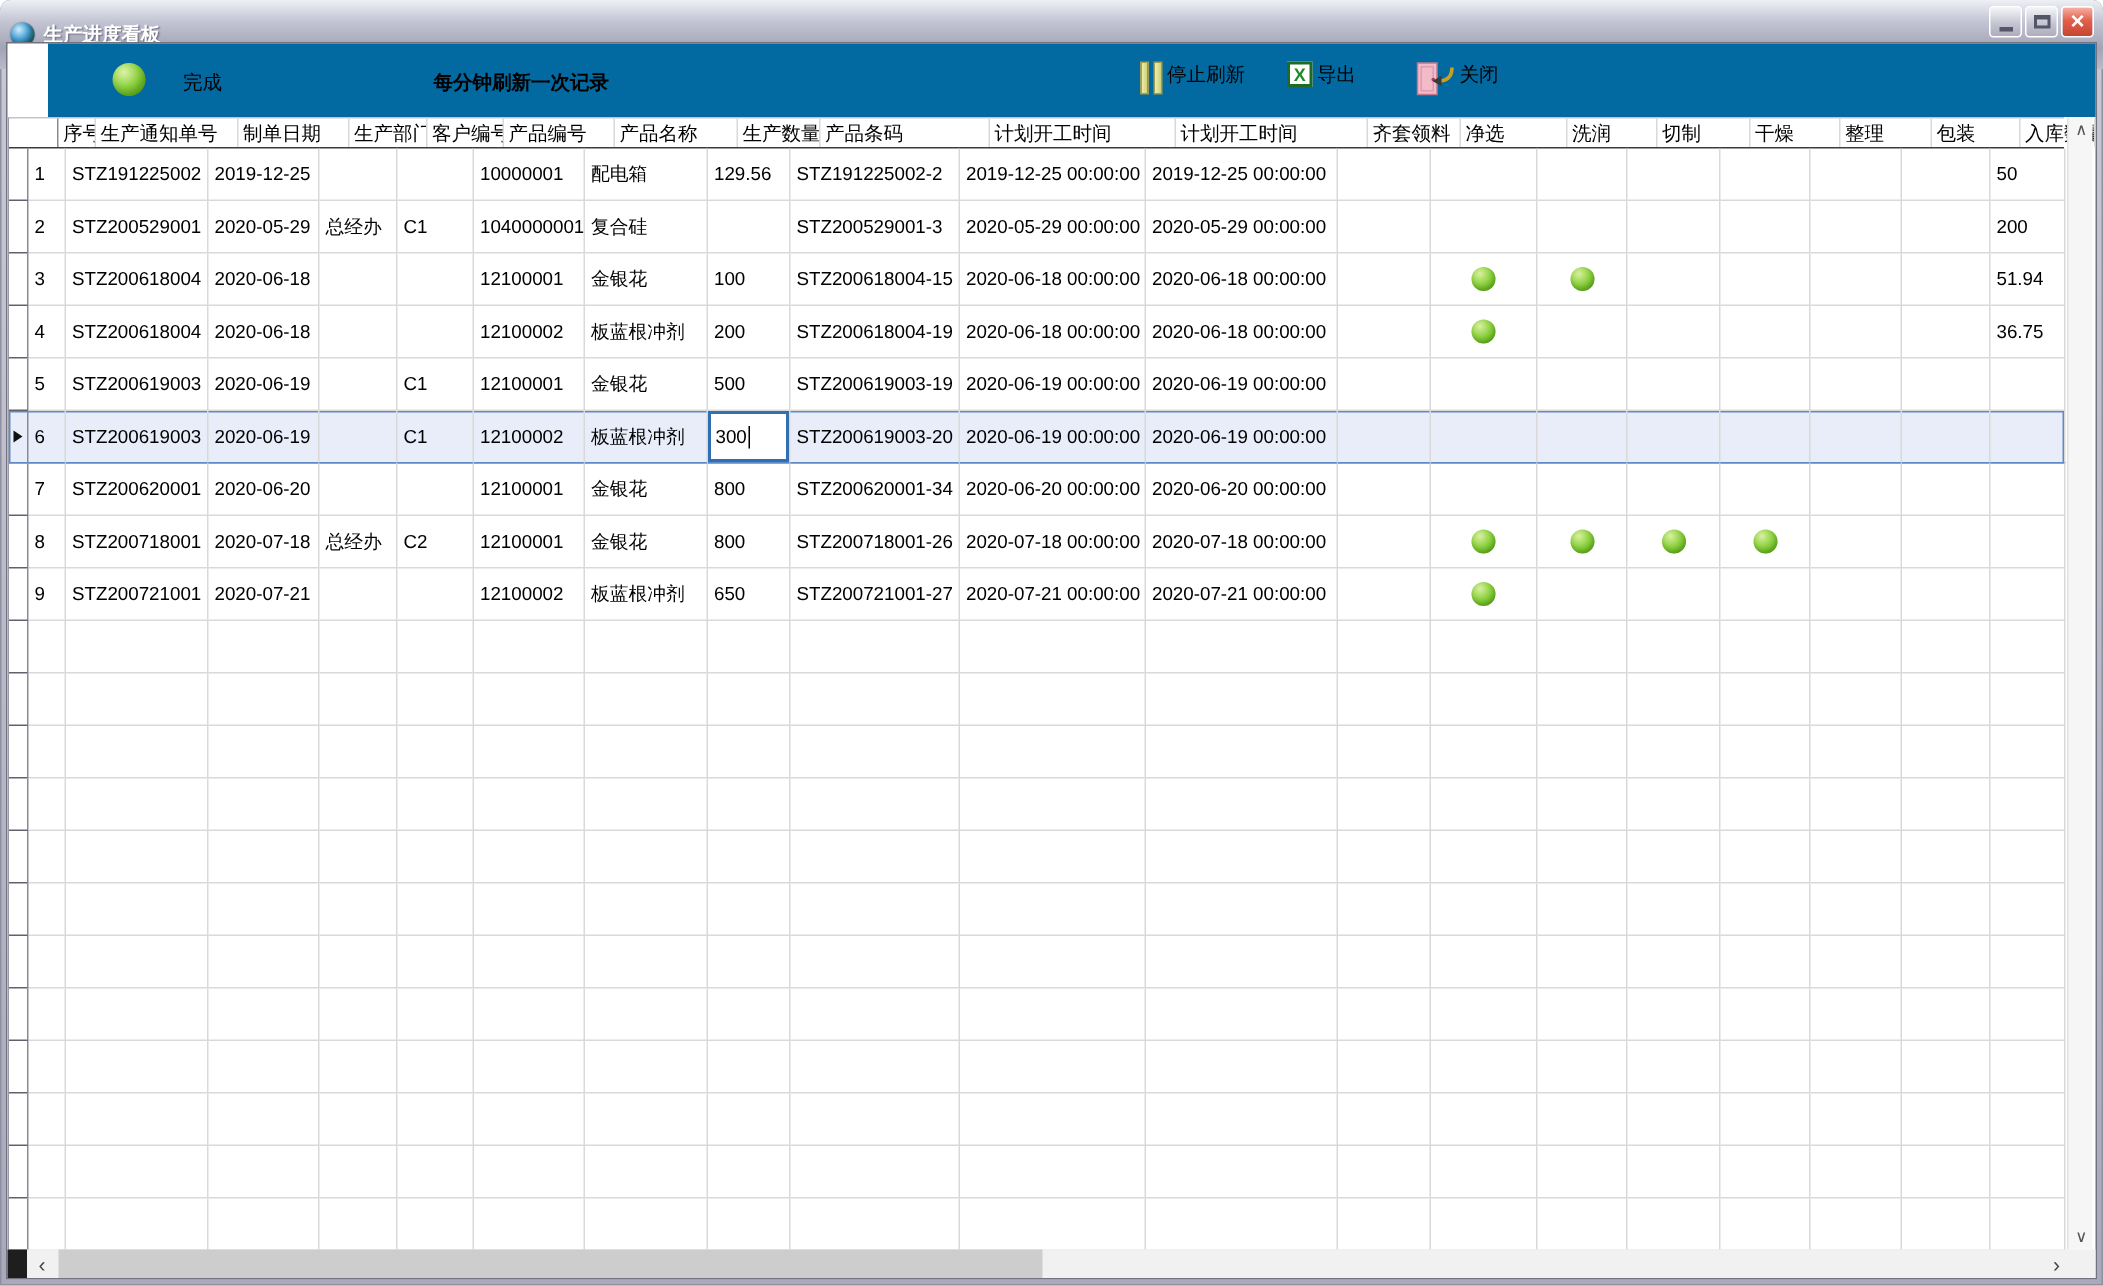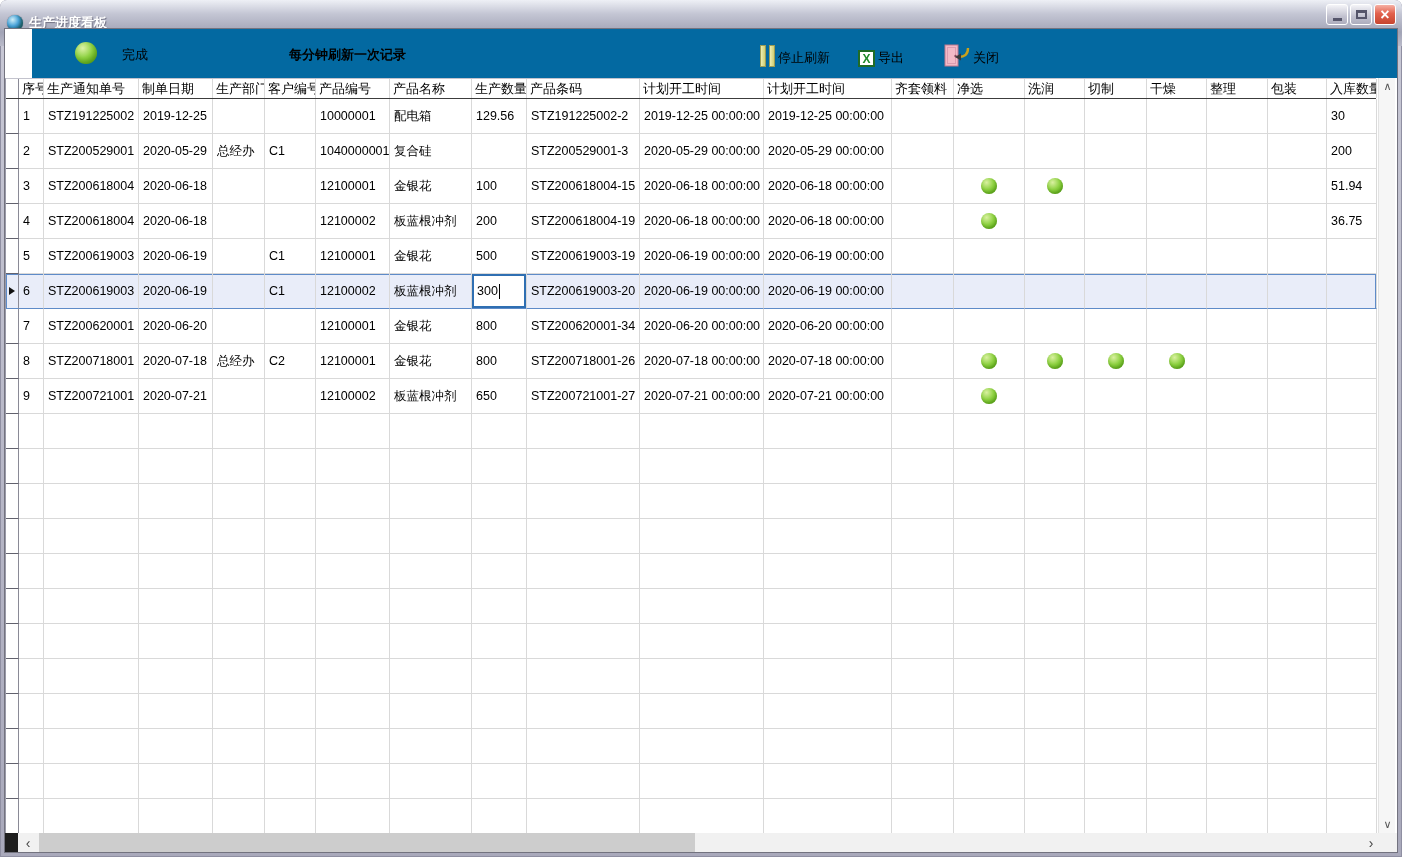--- a/index.html
+++ b/index.html
@@ -28,35 +28,35 @@
   .client { position:absolute; left:4px; right:4px; top:28px; bottom:4px;
     background:#fff; border:1px solid #73737f; }
   
   .toolbar { position:absolute; left:0; right:0; top:0; height:49px; background:#0369a1;margin-left:27px; }
   .legend-ball { position:absolute; left:43px; top:13px; width:22px; height:22px; border-radius:50%;
     background:radial-gradient(circle at 35% 28%, #ddf2a8, #8fd243 45%, #63b41e 80%, #539f12);
     box-shadow:inset -2px -3px 4px rgba(60,110,10,.35); }
   .tlabel { position:absolute; top:17px; font-size:13px; color:#000; }
   .lbl-done { left:90px; }
   .lbl-note { left:257px;font-weight:bold; }
-  .tbtn { position:absolute; top:12px; height:26px; display:flex; align-items:flex-end; gap:3px;
+  .tbtn { position:absolute; top:12px; height:26px; display:flex; align-items:flex-start; gap:3px;
     font-size:13px; color:#000; cursor:default; }
   .tbtn-stop { left:728px; }
   .tbtn-export { left:826px; }
   .tbtn-close { left:912px; }
   .pause-icon { display:flex; gap:3px; }
   .pause-icon i { display:block; width:6px; height:22px; border:1px solid #9d9d55;
     background:linear-gradient(90deg,#eeeeb2,#cfcf74); }
   .excel-icon { width:17px; height:17px; border:2px solid #1f6b26; background:#fff;
     color:#1f8a2a; font-weight:bold; font-size:12px; display:flex; align-items:center; justify-content:center; }
   .door-icon { width:26px; height:23px; display:block; }
   
   #grid { position:absolute; left:0; top:49px; width:1371px; border-top:1px solid #c3c3cd;
     border-left:1px solid #9a9aa8; background:#fff; }
-  #grid-header { display:flex; height:20px; border-bottom:1px solid #3c3c3c; }
+  #grid-header { display:flex; height:20px; border-bottom:1px solid #3c3c3c;padding-left:20px; }
   .hcell { font-size:13px; line-height:19px; padding-left:3px; color:#000; white-space:nowrap;
     overflow:hidden; border-right:1px solid #d9d9d9; }
   .hcell.ind { border-right:1px solid #8a8a96; padding:0; }
   .grow { display:flex; height:35px; }
   .cell { font-size:12.5px; line-height:34px; padding-left:4px; white-space:nowrap; overflow:hidden;
     border-right:1px solid #d9d9d9; border-bottom:1px solid #d9d9d9; color:#000; position:relative; }
   .cell.ind { padding:0; border-right:1px solid #8a8a96; border-bottom:1px solid #62626e;
     display:flex; align-items:center; justify-content:center; }
   .cell.ctr { display:flex; align-items:center; justify-content:center; padding:0; }
   .ind { width:13px; flex:none; }
@@ -174,21 +174,21 @@
             <div class="cell c8">STZ191225002-2</div>
             <div class="cell c9">2019-12-25 00:00:00</div>
             <div class="cell c10">2019-12-25 00:00:00</div>
             <div class="cell c11 ctr"></div>
             <div class="cell c12 ctr"></div>
             <div class="cell c13 ctr"></div>
             <div class="cell c14 ctr"></div>
             <div class="cell c15 ctr"></div>
             <div class="cell c16 ctr"></div>
             <div class="cell c17 ctr"></div>
-            <div class="cell c18">30</div>
+            <div class="cell c18">50</div>
           </div>
           <div class="grow">
             <div class="cell ind"></div>
             <div class="cell c0">2</div>
             <div class="cell c1">STZ200529001</div>
             <div class="cell c2">2020-05-29</div>
             <div class="cell c3">总经办</div>
             <div class="cell c4">C1</div>
             <div class="cell c5">1040000001</div>
             <div class="cell c6">复合硅</div>

